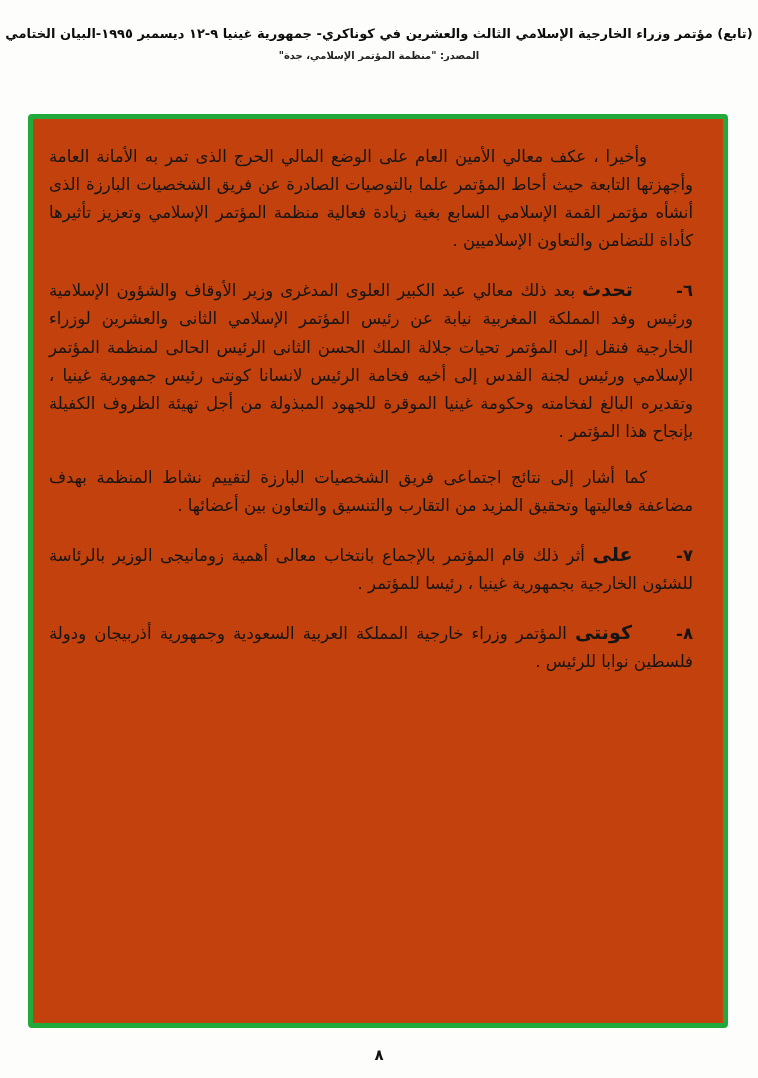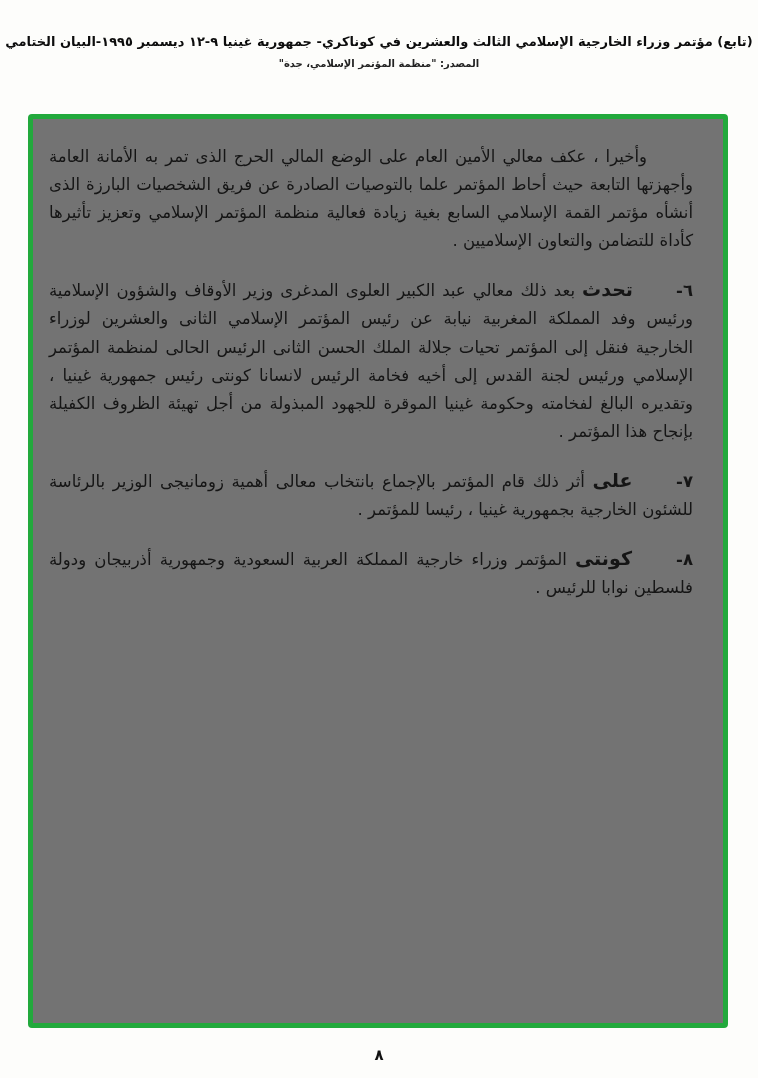--- a/index.html
+++ b/index.html
@@ -19,41 +19,40 @@
     overflow: hidden;
   }
   .header-title {
     padding-top: 26px;
     text-align: center;
     font-weight: bold;
     font-size: 13px;
     white-space: nowrap;
     overflow: hidden;
     color: #0d0d0d;
-    margin-top: 8px;
   }
   .header-source {
     margin-top: 9px;
     text-align: center;
     font-weight: bold;
     font-size: 10px;
     color: #222;
   }
   .content-box {
     position: absolute;
     top: 114px;
     left: 28px;
     right: 30px;
     height: 914px;
     box-sizing: border-box;
     border: 5px solid #22a93c;
     border-radius: 4px;
     padding: 24px 30px 16px 16px;
     overflow: hidden;
-    background: #737373;
+    background: #c2410c;
   }
   .para {
     margin: 0 0 18px 0;
     font-size: 16.5px;
     line-height: 1.7;
     text-align: justify;
     color: #151515;
   }
   .para.indent {
     text-indent: 46px;
@@ -88,20 +87,21 @@
   <div class="header-source">المصدر: "منظمة المؤتمر الإسلامي، جدة"</div>
 
   <div class="content-box">
 
     <p class="para indent"><span>وأخيرا ، عكف معالي الأمين العام على الوضع المالي الحرج الذى تمر به الأمانة العامة وأجهزتها التابعة حيث أحاط المؤتمر علما بالتوصيات الصادرة عن فريق الشخصيات البارزة الذى أنشأه مؤتمر القمة الإسلامي السابع بغية زيادة فعالية منظمة المؤتمر الإسلامي وتعزيز تأثيرها كأداة للتضامن والتعاون الإسلاميين .</span></p>
 
     <p class="para"><span class="pnum">٦-</span> <span class="plead">تحدث</span> <span>بعد ذلك معالي عبد الكبير العلوى المدغرى وزير الأوقاف والشؤون الإسلامية ورئيس وفد المملكة المغربية نيابة عن رئيس المؤتمر الإسلامي الثانى والعشرين لوزراء الخارجية فنقل إلى المؤتمر تحيات جلالة الملك الحسن الثانى الرئيس الحالى لمنظمة المؤتمر الإسلامي ورئيس لجنة القدس إلى أخيه فخامة الرئيس لانسانا كونتى رئيس جمهورية غينيا ، وتقديره البالغ لفخامته وحكومة غينيا الموقرة للجهود المبذولة من أجل تهيئة الظروف الكفيلة بإنجاح هذا المؤتمر .</span></p>
 
 
 
+    <p class="para indent"><span>كما أشار إلى نتائج اجتماعى فريق الشخصيات البارزة لتقييم نشاط المنظمة بهدف مضاعفة فعاليتها وتحقيق المزيد من التقارب والتنسيق والتعاون بين أعضائها .</span></p>
 
     <p class="para"><span class="pnum">٧-</span> <span class="plead">على</span> <span>أثر ذلك قام المؤتمر بالإجماع بانتخاب معالى أهمية زومانيجى الوزير بالرئاسة للشئون الخارجية بجمهورية غينيا ، رئيسا للمؤتمر .</span></p>
 
     <p class="para"><span class="pnum">٨-</span> <span class="plead">كونتى</span> <span>المؤتمر وزراء خارجية المملكة العربية السعودية وجمهورية أذربيجان ودولة فلسطين نوابا للرئيس .</span></p>
 
   </div>
 
   <div class="page-number">٨</div>
 
 </div>

